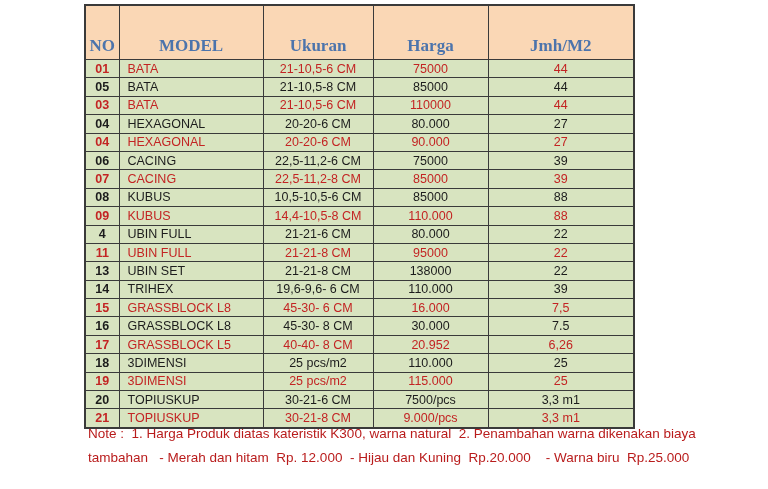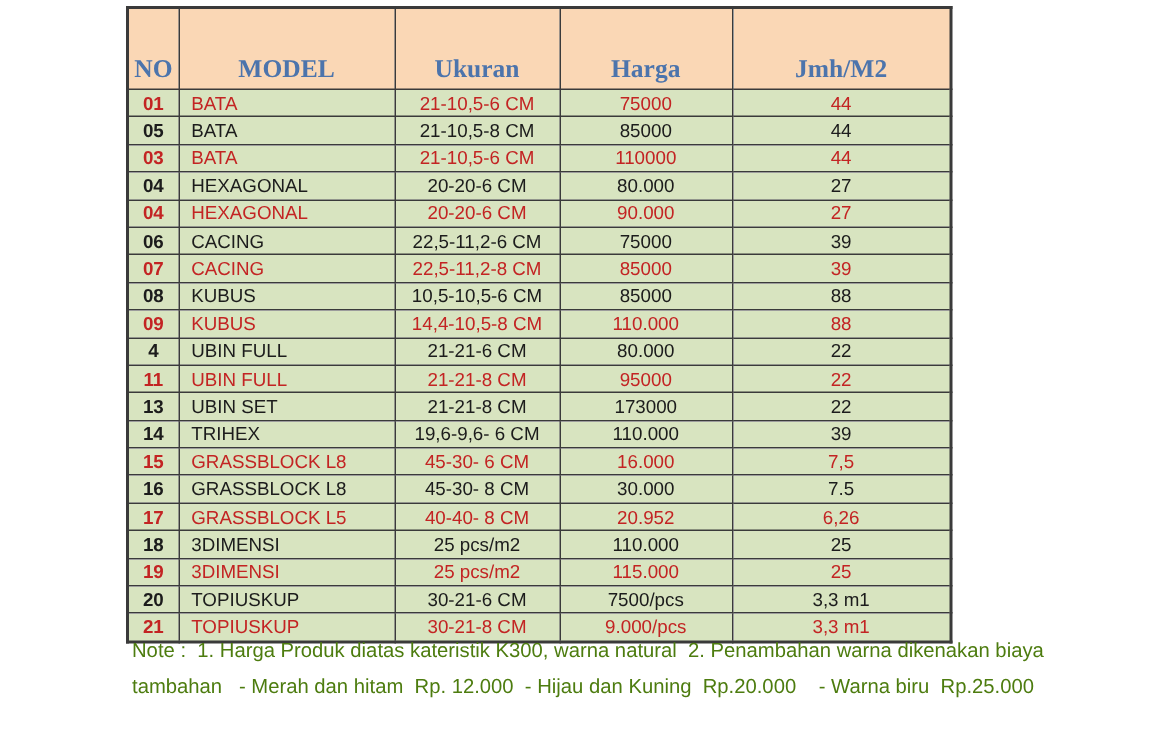--- a/index.html
+++ b/index.html
@@ -52,21 +52,21 @@
   .price-table td.c-model {
     text-align: left;
     padding-left: 8px;
   }
   .price-table tr.red td { color: var(--red-text, #c32423); margin-left: 24px; }
   .note {
     position: absolute;
     left: 88px;
     top: 422px;
     width: 620px;
-    color: #4d7c0f;
+    color: #b91c1c;
     font-size: 13.5px;
     line-height: 24px;
   }
   .note div { white-space: pre; }
 </style>
 </head>
 <body>
 
 <div class="sheet">
 
@@ -162,21 +162,21 @@
       <td class="c-no">11</td>
       <td class="c-model">UBIN FULL</td>
       <td class="c-ukuran">21-21-8 CM</td>
       <td class="c-harga">95000</td>
       <td class="c-jmh">22</td>
     </tr>
         <tr>
       <td class="c-no">13</td>
       <td class="c-model">UBIN SET</td>
       <td class="c-ukuran">21-21-8 CM</td>
-      <td class="c-harga">173000</td>
+      <td class="c-harga">138000</td>
       <td class="c-jmh">22</td>
     </tr>
         <tr>
       <td class="c-no">14</td>
       <td class="c-model">TRIHEX</td>
       <td class="c-ukuran">19,6-9,6- 6 CM</td>
       <td class="c-harga">110.000</td>
       <td class="c-jmh">39</td>
     </tr>
         <tr class="red">

